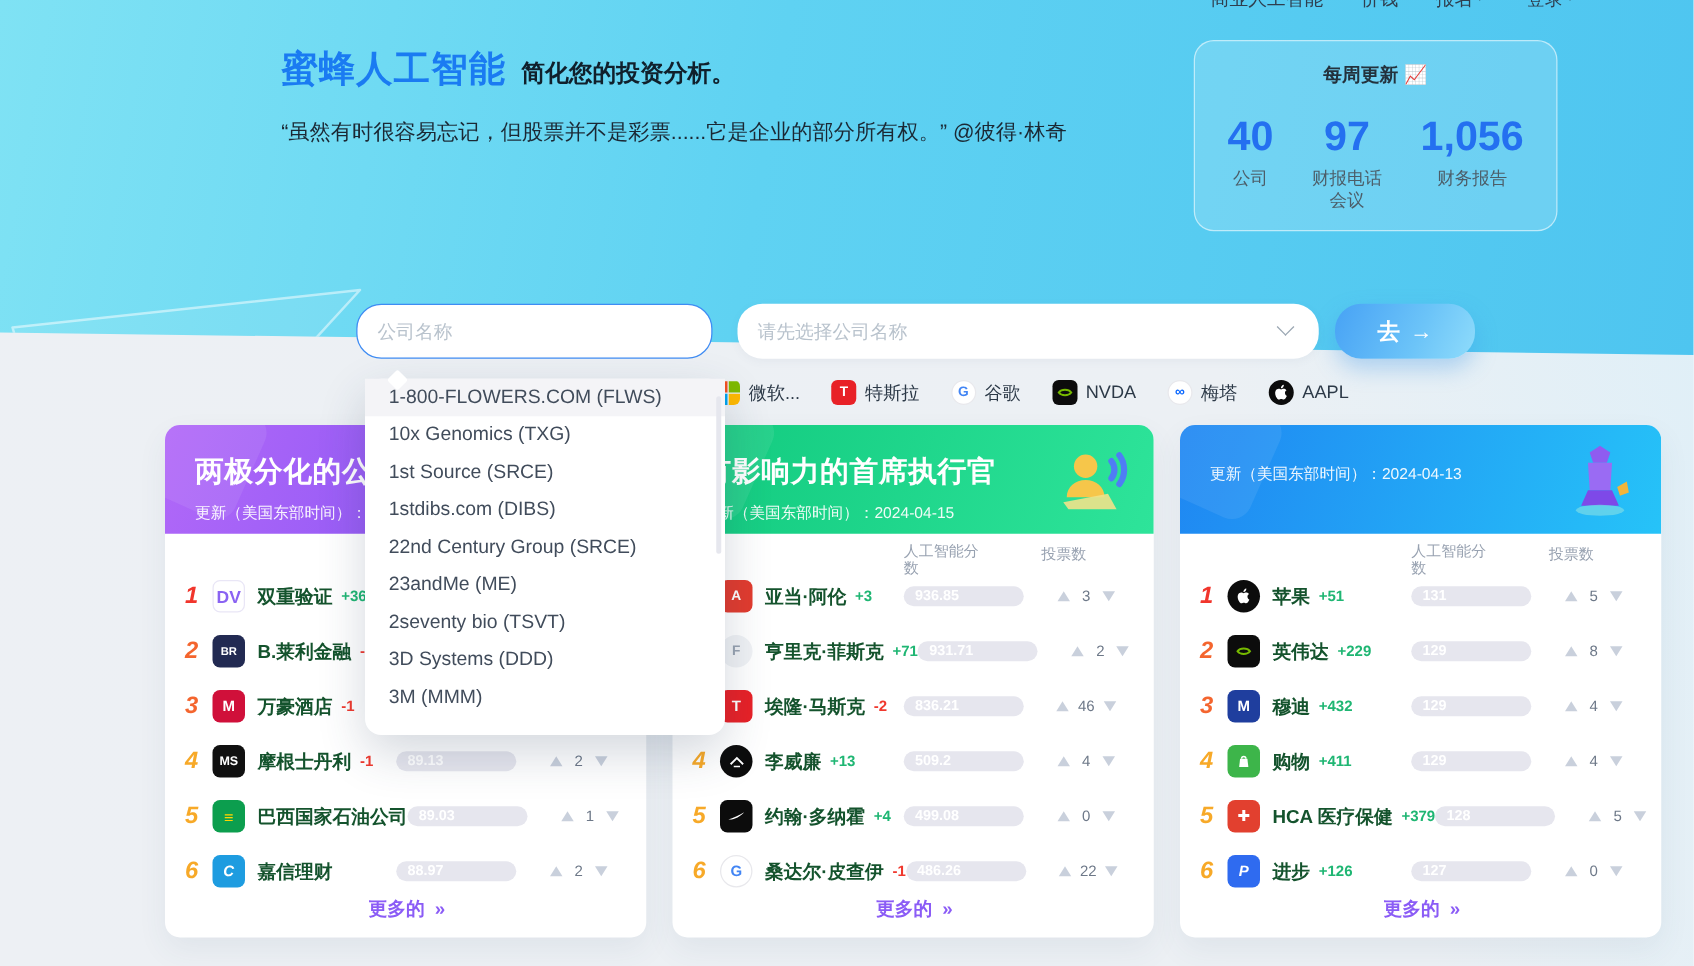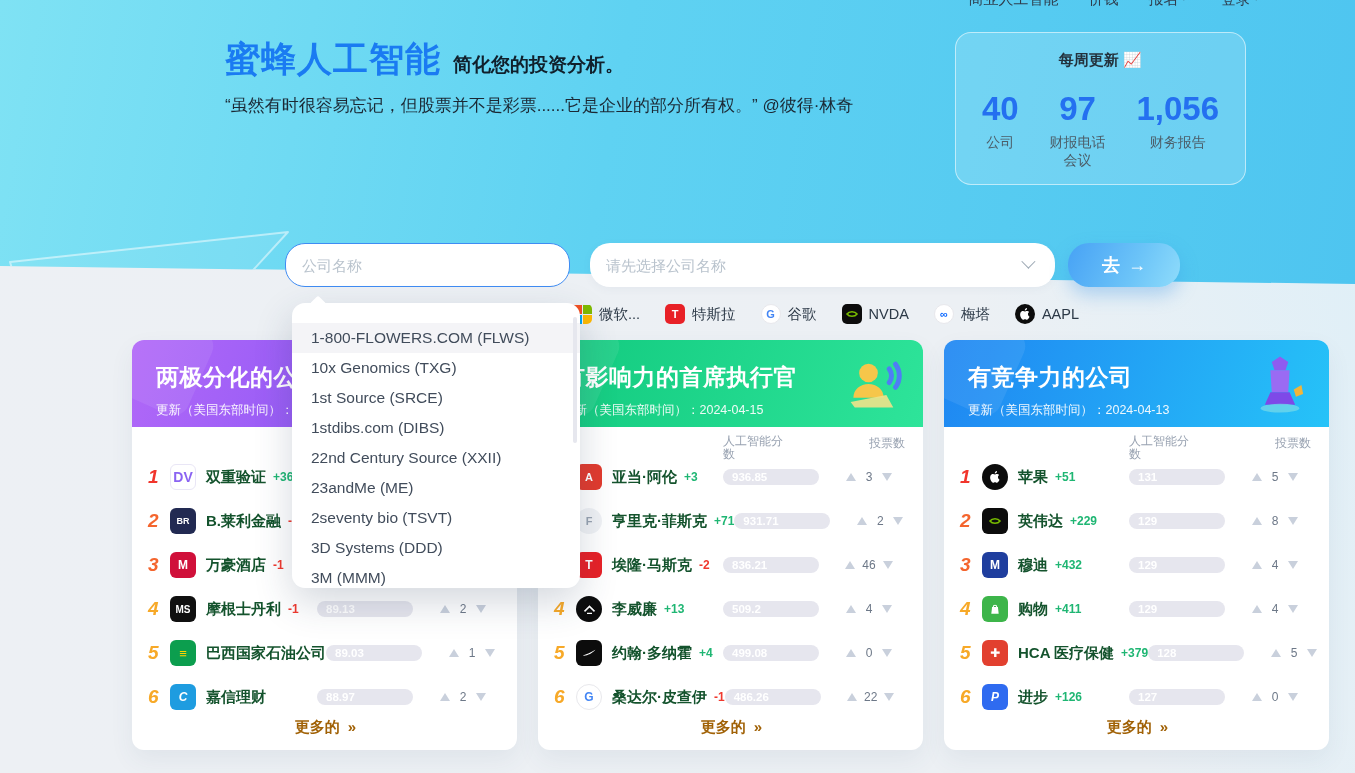--- a/index.html
+++ b/index.html
@@ -15,21 +15,21 @@
     background:linear-gradient(100deg,#7fe2f4 0%,#5fd2f2 45%,#4ec5f0 100%);
     clip-path:polygon(0 0,1355px 0,1355px 284px,0 266px);
   }
   .hero-decor { position:absolute; left:0; top:0; pointer-events:none; }
   
   .nav { position:absolute; top:-10px; right:92px; display:flex; gap:30px; font-size:15px; color:#2f3e4e; z-index:5; }
   .nav-item { display:flex; align-items:center; gap:3px; cursor:pointer; white-space:nowrap; }
   .nav-arrow { font-size:11px; position:relative; top:-2px; }
   
   .brand-row { position:absolute; left:225px; top:36px; display:flex; align-items:baseline; gap:12px; z-index:2; }
-  .brand { font-size:35px; font-weight:800; color:#1a7bf2; letter-spacing:1px; }
+  .brand { font-size:29px; font-weight:800; color:#1a7bf2; letter-spacing:1px; }
   .tagline { font-size:19px; font-weight:700; color:#10202c; }
   .quote { position:absolute; left:225px; top:90px; width:648px; font-size:17px; line-height:31px; color:#1b2834; z-index:2; }
   
   .stats {
     position:absolute; left:955px; top:32px; width:291px; height:153px;
     background:rgba(255,255,255,.16); border:1px solid rgba(255,255,255,.55);
     border-radius:16px; z-index:2; padding-top:18px;
   }
   .stats-badge { text-align:center; font-size:15px; color:#23323d; font-weight:600; }
   .stats-badge .emoji { margin-left:5px; }
@@ -62,21 +62,21 @@
   
   .chips { position:absolute; left:572px; top:304px; display:flex; align-items:center; gap:25px; z-index:2; }
   .chip { display:flex; align-items:center; gap:7px; font-size:14.5px; color:#2c3947; cursor:pointer; white-space:nowrap; }
   .chip-ic { width:20px; height:20px; border-radius:5px; display:flex; align-items:center; justify-content:center; flex:none; overflow:hidden; }
   .chip-ic.circle { border-radius:50%; }
   .msgrid { display:grid; grid-template-columns:9px 9px; grid-template-rows:9px 9px; gap:1px; width:19px; height:19px; }
   .msgrid i { display:block; }
   
   .dropdown {
     position:absolute; left:292px; top:303px; width:288px; height:285px; z-index:50;
-    background:#fff; border-radius:13px; box-shadow:0 14px 38px rgba(40,62,92,.20); padding:20px 0;
+    background:#fff; border-radius:13px; box-shadow:0 14px 38px rgba(40,62,92,.20); padding:0 0;
   }
   .dropdown:before {
     content:""; position:absolute; left:20px; top:-5px; width:12px; height:12px;
     background:#fff; transform:rotate(45deg); border-radius:2px;
   }
   .dd-item { height:30px; line-height:30px; padding-left:19px; font-size:15.5px; color:#414c5b; cursor:pointer; white-space:nowrap; }
   .dd-item.active { background:#f4f4f7; }
   .dd-thumb { position:absolute; right:3px; top:14px; width:4px; height:126px; background:#e6e7ee; border-radius:2px; }
   
   .card {
@@ -87,39 +87,39 @@
   .card-title { font-size:23px; font-weight:800; letter-spacing:.5px; }
   .card-sub { margin-top:9px; font-size:12.5px; opacity:.92; }
   .card-head .hex {
     position:absolute; width:90px; height:90px; background:rgba(255,255,255,.08);
     transform:rotate(24deg); border-radius:16px; left:-18px; top:-24px;
   }
   .head-icon { position:absolute; right:16px; top:11px; width:66px; height:66px; }
   .colhead { display:flex; justify-content:flex-end; padding:8px 18px 0 0; height:26px; }
   .h-score { width:96px; margin-right:14px; text-align:left; }
   .h-score span { display:inline-block; width:64px; font-size:12px; line-height:13px; color:#98a2b1; }
-  .h-votes { width:72px; text-align:right; font-size:12px; color:#98a2b1; }
+  .h-votes { width:72px; text-align:left; font-size:12px; color:#98a2b1; }
   .rows { margin-top:2px; }
   .row { display:flex; align-items:center; height:44px; padding:0 18px 0 16px; cursor:pointer; }
   .rank { width:22px; font-size:19px; font-weight:800; font-style:italic; flex:none; }
   .rk1 { color:#f1352c; } .rk2,.rk3 { color:#f4652e; } .rk4,.rk5,.rk6 { color:#f7a928; }
   .row-ic { width:26px; height:26px; border-radius:6px; margin-right:10px; flex:none;
             display:flex; align-items:center; justify-content:center; font-weight:800; overflow:hidden; }
   .row-ic.circle { border-radius:50%; }
   .row-name { font-size:15px; font-weight:600; color:#14532d; white-space:nowrap; }
   .row-chg { font-size:12px; font-weight:700; margin-left:7px; }
   .chg-up { color:#1fb673; } .chg-dn { color:#f0392e; }
   .pill { width:96px; height:16px; border-radius:8px; background:#e6e6ee; margin-left:auto; margin-right:14px; position:relative; flex:none; }
   .pill-fill { height:16px; border-radius:8px; }
   .pill-val { position:absolute; left:9px; top:0; line-height:16px; font-size:11.5px; font-weight:700; color:#fff; }
   .votes { width:72px; display:flex; align-items:center; justify-content:center; gap:7px; flex:none; }
   .tri-up { width:0; height:0; border-left:5.5px solid transparent; border-right:5.5px solid transparent; border-bottom:8px solid #c9d0dc; cursor:pointer; }
   .tri-dn { width:0; height:0; border-left:5.5px solid transparent; border-right:5.5px solid transparent; border-top:8px solid #c9d0dc; cursor:pointer; }
   .vote-n { font-size:12px; color:#6d7888; min-width:12px; text-align:center; }
-  .more { position:absolute; left:0; bottom:13px; width:100%; text-align:center; font-size:15px; font-weight:600; color:#a16207; cursor:pointer; }
+  .more { position:absolute; left:0; bottom:13px; width:100%; text-align:center; font-size:15px; font-weight:600; color:#8b5cf6; cursor:pointer; }
   .more .mra { font-size:15px; margin-left:8px; letter-spacing:-2px; }
 </style>
 </head>
 <body>
 
 <div class="hero">
   <svg class="hero-decor" width="700" height="284" viewBox="0 0 700 284">
     <polygon points="10,262 288,232 70,470" fill="rgba(255,255,255,0.07)" stroke="rgba(255,255,255,0.5)" stroke-width="2" stroke-linejoin="round"></polygon>
     <polygon points="130,282 490,398 420,480" fill="rgba(255,255,255,0.06)" stroke="rgba(255,255,255,0.45)" stroke-width="2" stroke-linejoin="round"></polygon>
   </svg>
@@ -416,21 +416,20 @@
             <span class="vote-n">22</span>
             <span class="tri-dn"></span>
           </span>
         </div>
       </div>
       <div class="more"><span>更多的</span><span class="mra">»</span></div>
     </div>
     <div class="card" style="left: 944px;">
       <div class="card-head" style="background: linear-gradient(110deg, rgb(31, 134, 242), rgb(38, 195, 248));">
         <div class="hex"></div>
-        <div class="card-title">有竞争力的公司</div>
         <div class="card-sub">更新（美国东部时间）：2024-04-13</div>
         <div class="head-icon"><svg viewBox="0 0 24 24" width="66" height="66">
             <path d="M9 4l3-2 3 2-1 3h-4z" fill="#8f5cf0"></path>
             <path d="M8.5 7h7L15 15h-6z" fill="#9a6bf3"></path>
             <path d="M6.5 19.5l2-4.5h7l2 4.5z" fill="#7e49e8"></path>
             <path d="M17 14l2.8-1.6.6 3.2-2.6 1z" fill="#f2b53a"></path>
             <ellipse cx="12" cy="20.8" rx="7" ry="1.6" fill="#6fd7e8" opacity=".8"></ellipse>
           </svg></div>
       </div>
       <div class="colhead">
@@ -534,20 +533,20 @@
       <div class="more"><span>更多的</span><span class="mra">»</span></div>
     </div>
   </div>
 
 <div class="dropdown">
   <div id="dd-items">
       <div class="dd-item active">1-800-FLOWERS.COM (FLWS)</div>
       <div class="dd-item">10x Genomics (TXG)</div>
       <div class="dd-item">1st Source (SRCE)</div>
       <div class="dd-item">1stdibs.com (DIBS)</div>
-      <div class="dd-item">22nd Century Source (XXII)</div>
+      <div class="dd-item">22nd Century Group (SRCE)</div>
       <div class="dd-item">23andMe (ME)</div>
       <div class="dd-item">2seventy bio (TSVT)</div>
       <div class="dd-item">3D Systems (DDD)</div>
       <div class="dd-item">3M (MMM)</div>
     </div>
   <div class="dd-thumb"></div>
 </div>
 
 </body></html>

